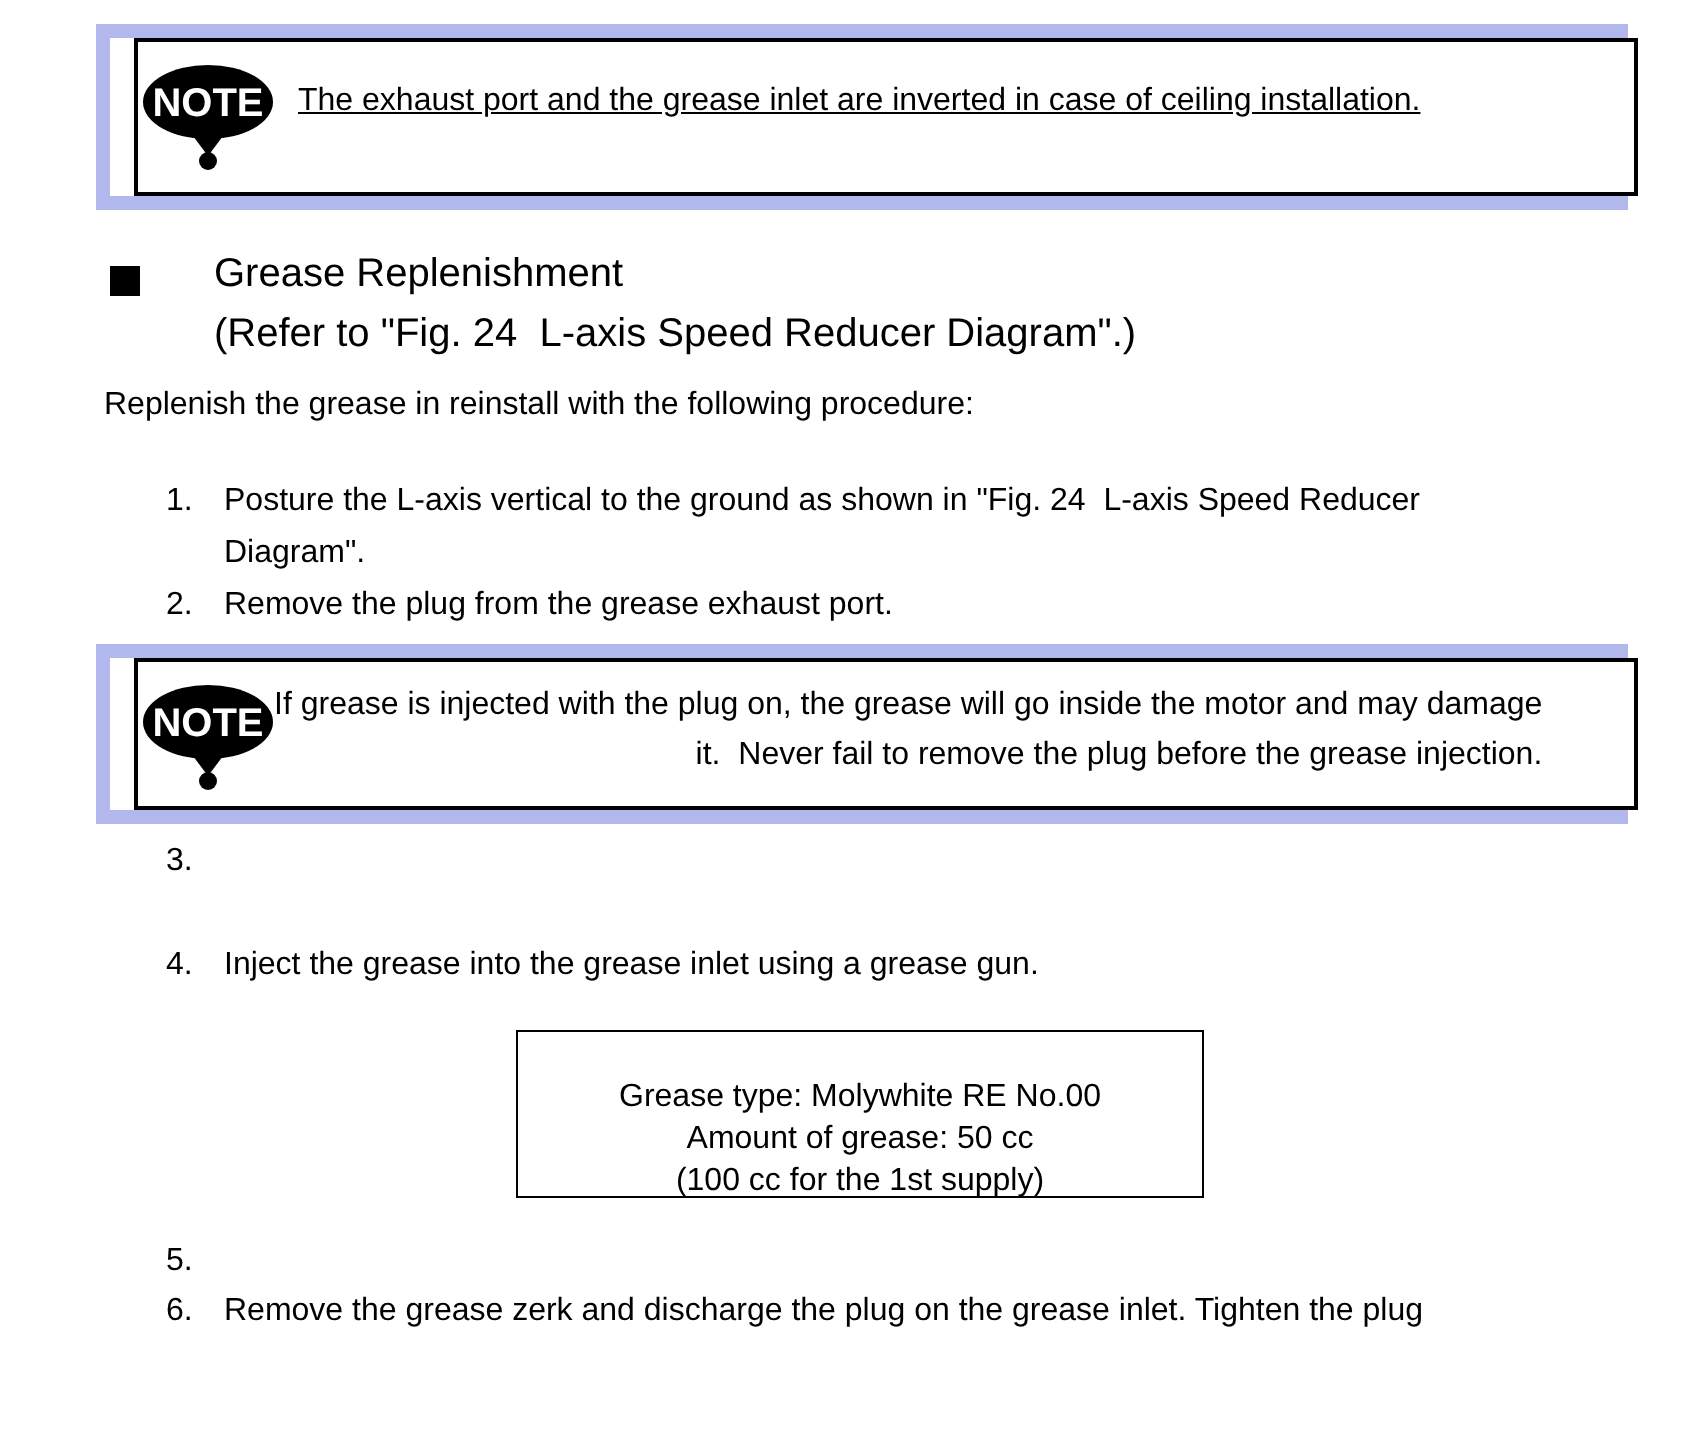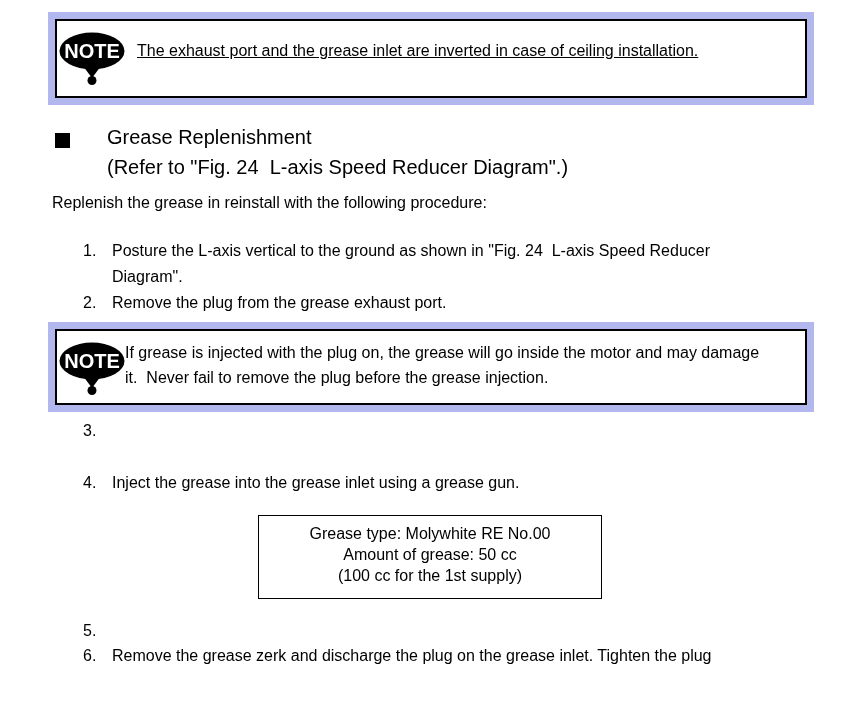--- a/index.html
+++ b/index.html
@@ -8,28 +8,28 @@
     font-family:"Liberation Sans", sans-serif; color:#000;
     overflow:hidden;
   }
   
   .note-box {
     position:absolute; left:48px; width:766px;
     border:7px solid #b2b8ee; background:#ffffff; box-sizing:border-box;
   }
   .note-box .note-inner {
     position:relative; width:100%; height:100%;
-    border:2px solid #000000; box-sizing:border-box; background:#ffffff;
+    border:2px solid #000000; box-sizing:border-box; background:#ffffff;margin-left:12px;
   }
   #note1 { top:12px; height:93px; }
   #note2 { top:322px; height:90px; }
   .note-icon { position:absolute; left:2px; top:11px; width:66px; height:54px; }
   .note-text { position:absolute; font-size:16px; }
   #note1 .note-text { left:80px; top:18px; line-height:24px;text-decoration:underline; }
-  #note2 .note-text { left:68px; top:9px;  line-height:25px; }
+  #note2 .note-text { left:68px; top:9px;  line-height:25px;text-align:right; }
   .pre-line { white-space:pre; }
 
   
   .heading-square {
     position:absolute; left:55px; top:133px; width:15px; height:15px; background:#000000;
   }
   .section-heading {
     position:absolute; left:107px; top:122px;
     font-size:20px; line-height:30px;
   }
@@ -45,21 +45,21 @@
   }
   .step-num { width:29px; flex:0 0 29px; }
   #step1 { top:238px; } #step2 { top:290px; }
   #step3 { top:418px; } #step4 { top:470px; }
   #step5 { top:618px; } #step6 { top:643px; }
 
   
   .grease-box {
     position:absolute; left:258px; top:515px; width:344px; height:84px;
     border:1.5px solid #000000; box-sizing:border-box;
-    text-align:center; font-size:16px; line-height:21px; padding-top:7px;
+    text-align:center; font-size:16px; line-height:21px; padding-top:22px;
   }
   svg text { font-family:"Liberation Sans", sans-serif; }
 </style>
 </head>
 <body>
 
 <div class="page">
 
   <div class="note-box" id="note1">
     <div class="note-inner">

